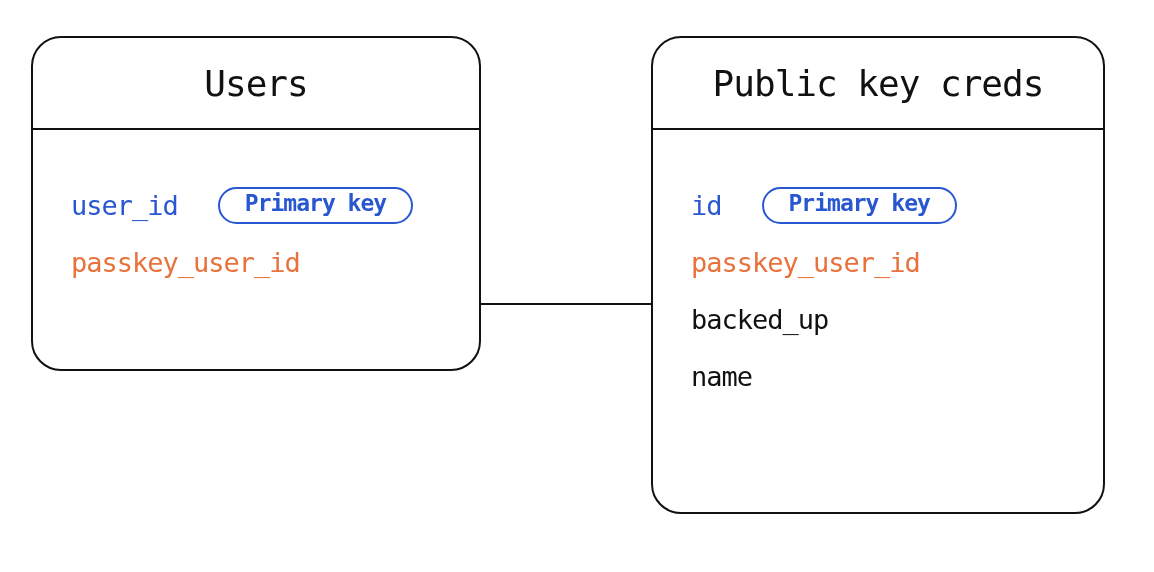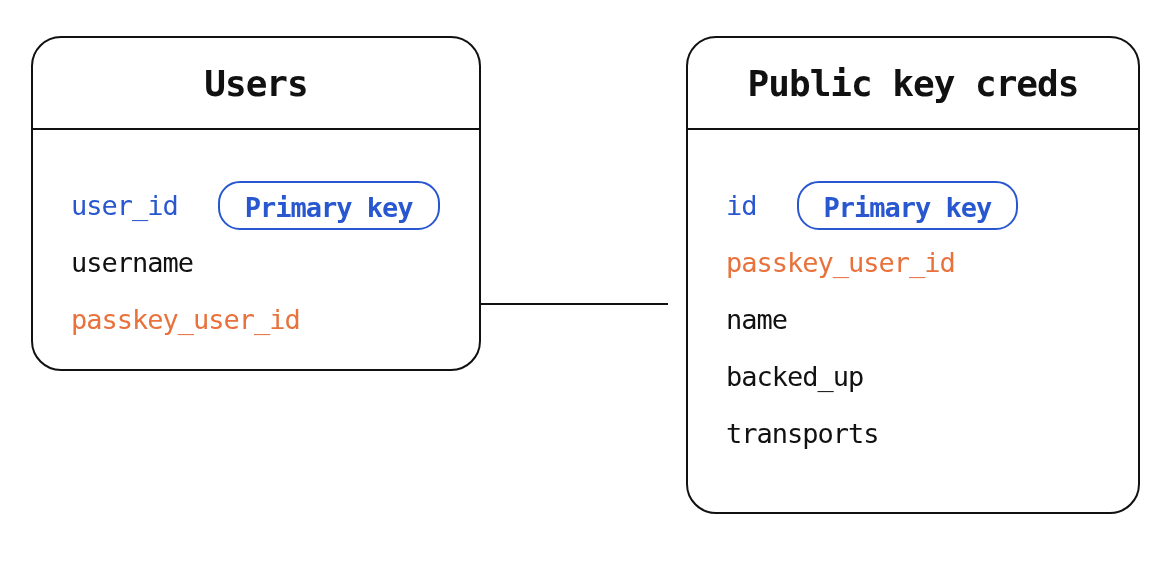--- a/index.html
+++ b/index.html
@@ -28,60 +28,60 @@
     border: 2px solid var(--ink);
     border-radius: 30px;
   }
   .er-table.table-users {
     left: 31px;
     top: 36px;
     width: 450px;
     height: 335px;
   }
   .er-table.table-creds {
-    left: 686px;
+    left: 651px;
     top: 36px;
     width: 454px;
     height: 478px;
   }
   .table-title {
     height: 92px;
     border-bottom: 2px solid var(--ink);
     display: flex;
     align-items: center;
     justify-content: center;
     font-size: 36px;
-    font-weight: bold;
+    font-weight: normal;
     color: var(--ink);
     letter-spacing: -1px;
   }
   .table-body {
     padding: 31px 0 0 38px;
     margin-top: 16px;
   }
   .field-row {
     height: 57px;
     display: flex;
     align-items: center;
     font-size: 27px;
     letter-spacing: -1px;
     white-space: nowrap;
   }
   .field-name { color: var(--ink); }
   .field-name.role-primary { color: var(--blue); }
   .field-name.role-foreign { color: var(--orange); }
   .pk-badge {
     margin-left: 40px;
-    font-size: 27px;
+    font-size: 23px;
     font-weight: bold;
     letter-spacing: -1px;
     color: var(--blue);
     border: 2px solid var(--blue);
     border-radius: 22px;
-    padding: 9px 25px 5px 25px;
+    padding: 1px 25px 5px 25px;
     line-height: 1.15;
   }
   .connector {
     position: absolute;
     left: 481px;
     top: 303px;
     width: 187px;
     height: 2px;
     background: var(--ink);
   }
@@ -94,43 +94,37 @@
   <div class="connector"></div>
 
   <section class="er-table table-users">
     <header class="table-title">Users</header>
     <div class="table-body">
         <div class="field-row">
           <span class="field-name role-primary">user_id</span>
           <span class="pk-badge">Primary key</span>
         </div>
         <div class="field-row">
-          <span class="field-name role-normal">username</span>
-        </div>
-        <div class="field-row">
           <span class="field-name role-foreign">passkey_user_id</span>
         </div>
       </div>
   </section>
 
   <section class="er-table table-creds">
     <header class="table-title">Public key creds</header>
     <div class="table-body">
         <div class="field-row">
           <span class="field-name role-primary">id</span>
           <span class="pk-badge">Primary key</span>
         </div>
         <div class="field-row">
           <span class="field-name role-foreign">passkey_user_id</span>
         </div>
         <div class="field-row">
-          <span class="field-name role-normal">name</span>
-        </div>
-        <div class="field-row">
           <span class="field-name role-normal">backed_up</span>
         </div>
         <div class="field-row">
-          <span class="field-name role-normal">transports</span>
+          <span class="field-name role-normal">name</span>
         </div>
       </div>
   </section>
 
 </div>
 
 </body></html>

